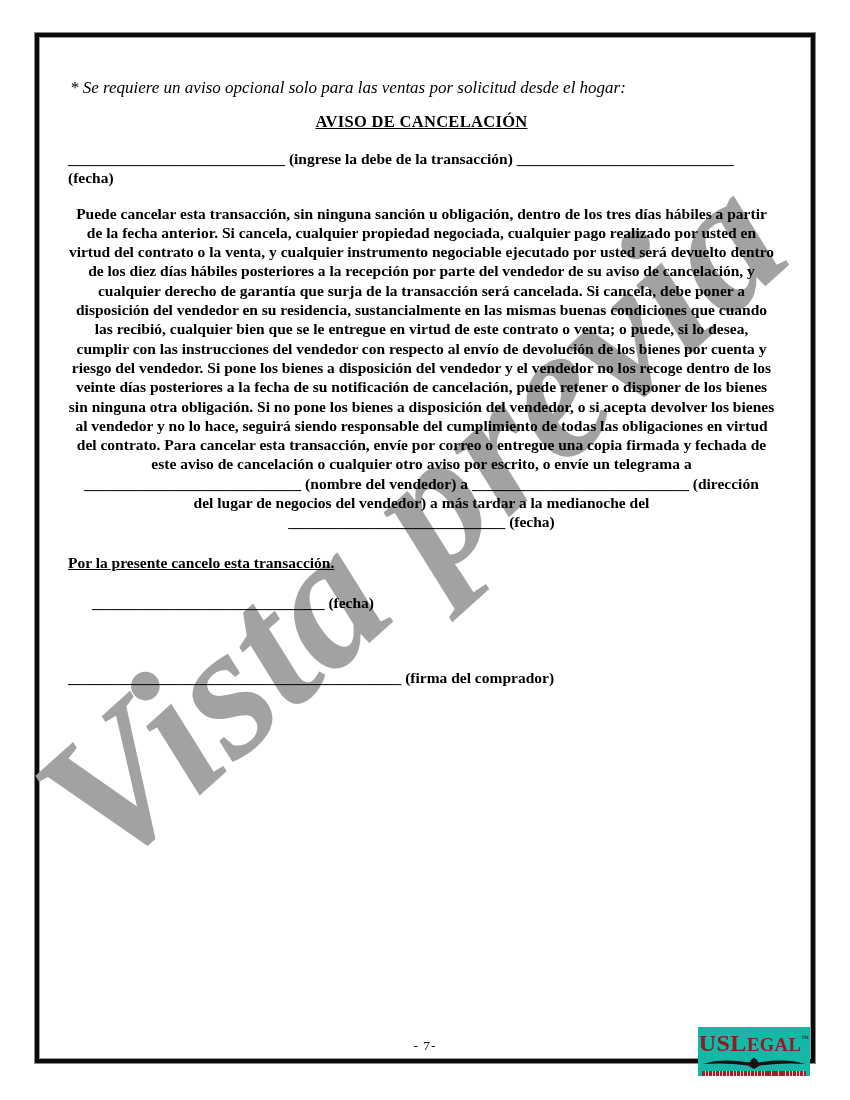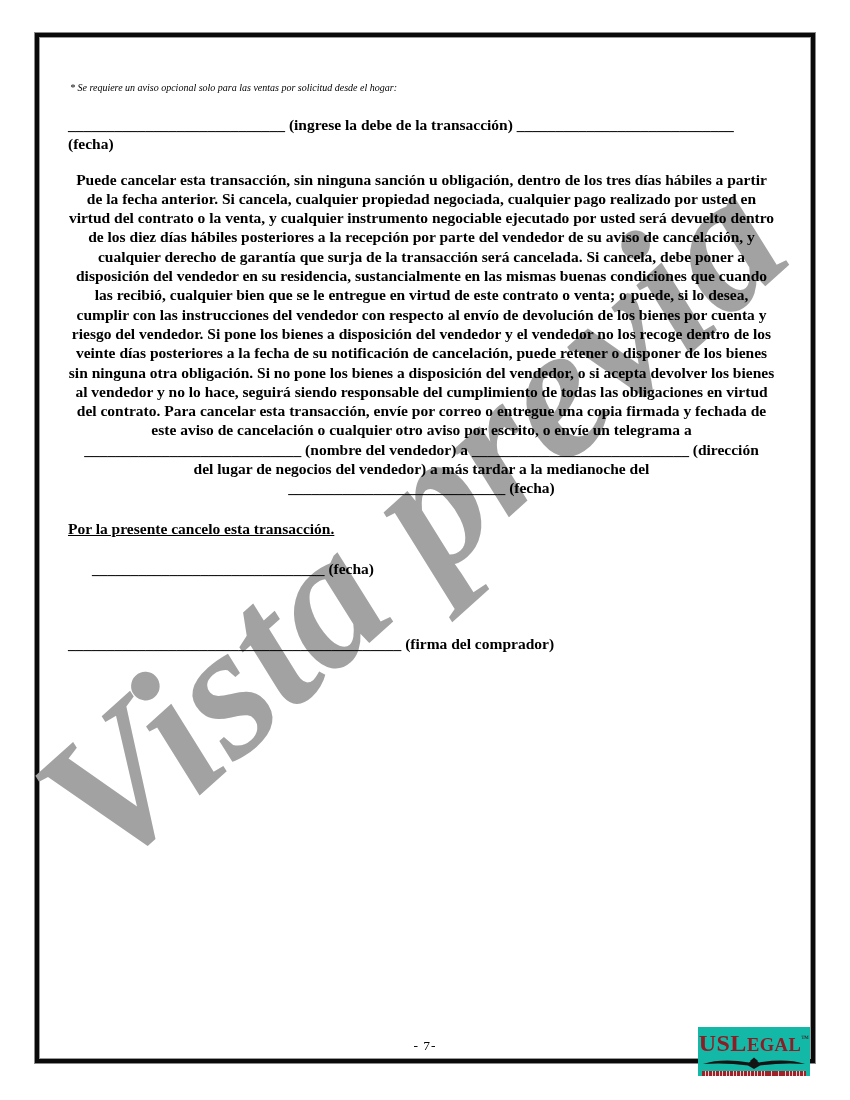--- a/index.html
+++ b/index.html
@@ -11,21 +11,21 @@
          box-shadow:0 0 0 1px #8a8a8a, inset 0 0 0 1px #9a9a9a;}
 
   .watermark{position:absolute;left:-190px;top:420px;width:1200px;height:200px;
              line-height:200px;text-align:center;white-space:nowrap;
              font-size:190px;font-weight:bold;font-style:italic;
              transform:rotate(-42deg);z-index:1;pointer-events:none;
              font-family:"Liberation Serif", serif;}
 
   .content{position:relative;z-index:2;padding:0 36px 0 29px;}
 
-  .note{margin:41px 0 0 2px;font-style:italic;font-size:10px;line-height:19px;}
+  .note{margin:41px 0 0 2px;font-style:italic;font-size:17px;line-height:19px;}
 
   .heading{margin:15px 0 0 0;text-align:center;font-size:16.5px;font-weight:bold;
            text-decoration:underline;letter-spacing:.3px;line-height:19px;}
 
   .bold-line{font-weight:bold;font-size:15.5px;line-height:19.3px;}
 
   .fill1{margin-top:18px;}
   .body-par{margin-top:16px;text-align:center;}
   .cancel{margin-top:21px;text-decoration:underline;}
   .sig1{margin-top:21px;margin-left:24px;}
@@ -48,20 +48,21 @@
 </head>
 <body>
 
 <div class="watermark" style="color:#a2a2a2;">Vista previa</div>
 
 <div class="frame">
   <div class="content">
 
     <div class="note">* Se requiere un aviso opcional solo para las ventas por solicitud desde el hogar:</div>
 
+    <div class="heading">AVISO DE CANCELACIÓN</div>
 
     <div class="bold-line fill1"><span>____________________________</span><span> (ingrese la debe de la transacción) </span><span>____________________________</span></div>
 
     <div class="bold-line">(fecha)</div>
 
     <div class="bold-line body-par"><span>Puede cancelar esta transacción, sin ninguna sanción u obligación, dentro de los tres días hábiles a partir de la fecha anterior. Si cancela, cualquier propiedad negociada, cualquier pago realizado por usted en virtud del contrato o la venta, y cualquier instrumento negociable ejecutado por usted será devuelto dentro de los diez días hábiles posteriores a la recepción por parte del vendedor de su aviso de cancelación, y cualquier derecho de garantía que surja de la transacción será cancelada. Si cancela, debe poner a disposición del vendedor en su residencia, sustancialmente en las mismas buenas condiciones que cuando las recibió, cualquier bien que se le entregue en virtud de este contrato o venta; o puede, si lo desea, cumplir con las instrucciones del vendedor con respecto al envío de devolución de los bienes por cuenta y riesgo del vendedor. Si pone los bienes a disposición del vendedor y el vendedor no los recoge dentro de los veinte días posteriores a la fecha de su notificación de cancelación, puede retener o disponer de los bienes sin ninguna otra obligación. Si no pone los bienes a disposición del vendedor, o si acepta devolver los bienes al vendedor y no lo hace, seguirá siendo responsable del cumplimiento de todas las obligaciones en virtud del contrato. Para cancelar esta transacción, envíe por correo o entregue una copia firmada y fechada de este aviso de cancelación o cualquier otro aviso por escrito, o envíe un telegrama a</span><br><span>____________________________</span><span> (nombre del vendedor) a </span><span>____________________________</span><span> (dirección</span><br><span>del lugar de negocios del vendedor) a más tardar a la medianoche del</span><br><span>____________________________</span><span> (fecha)</span></div>
 
     <div class="bold-line cancel">Por la presente cancelo esta transacción.</div>
 
     <div class="bold-line sig1"><span>______________________________</span><span> (fecha)</span></div>

